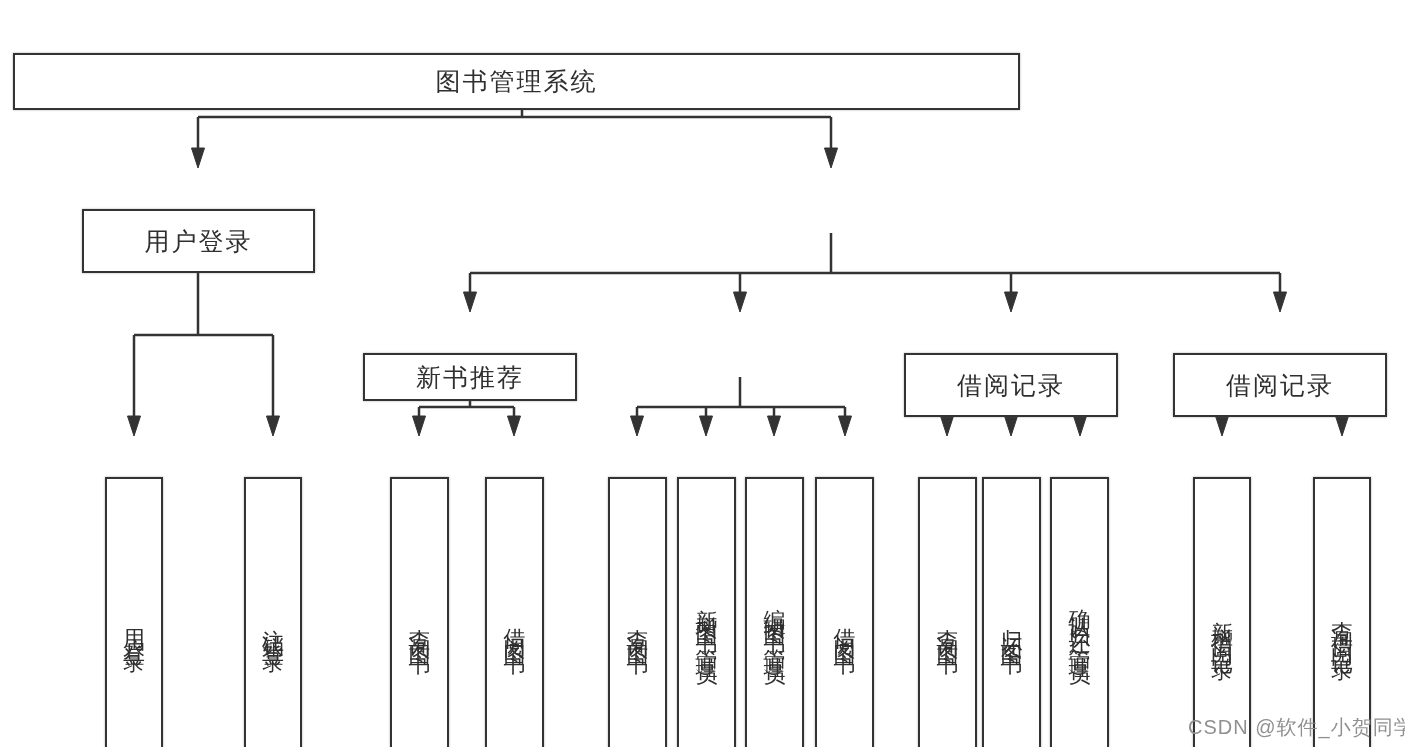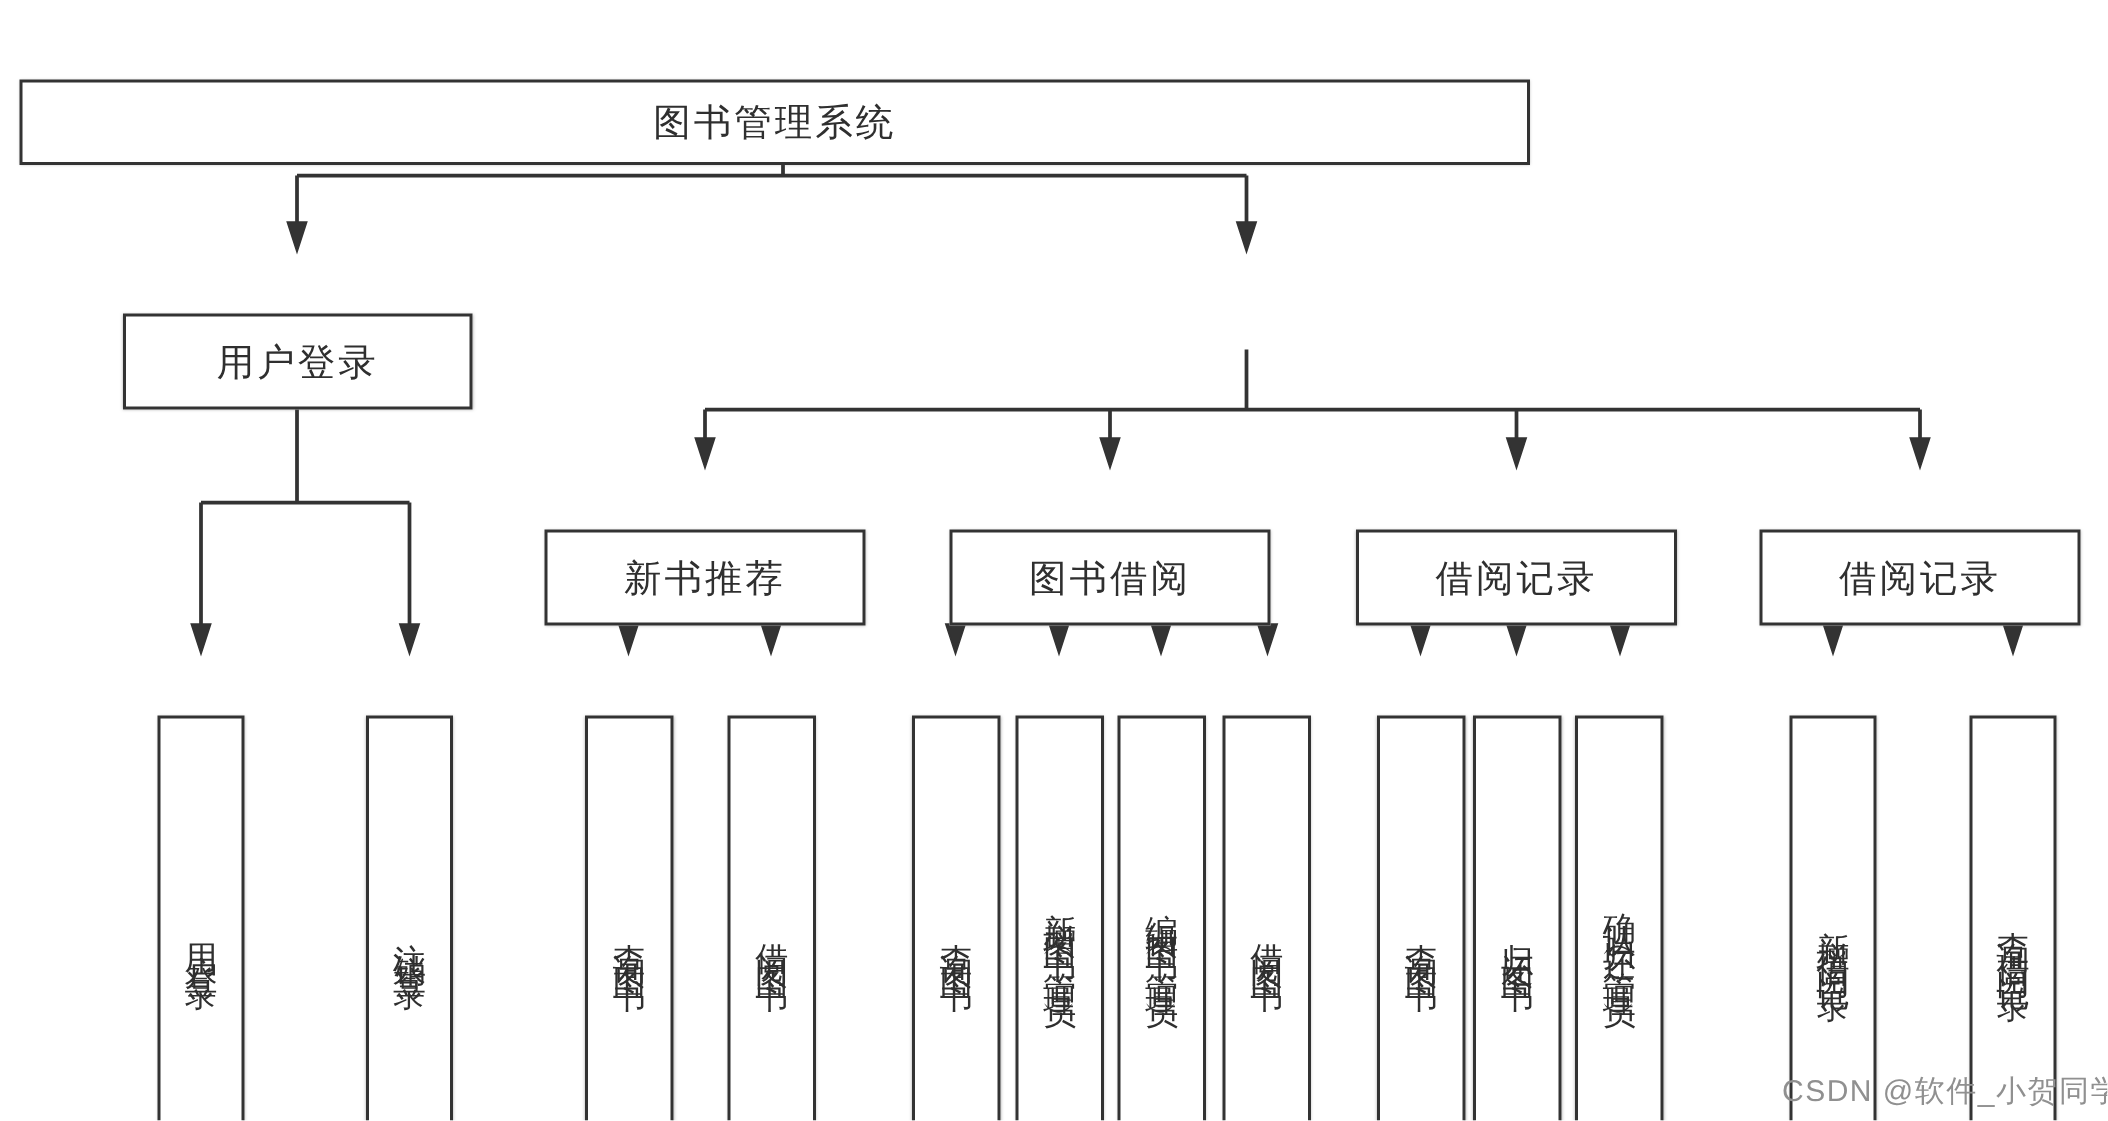--- a/index.html
+++ b/index.html
@@ -127,25 +127,22 @@
   </svg>
 
   <div class="box hbox" style="left:13px; top:13px; width:1007px; height:57px">
     <span class="lbl">图书管理系统</span>
   </div>
 
   <div class="box hbox" style="left:82px; top:169px; width:233px; height:64px">
     <span class="lbl">用户登录</span>
   </div>
 
-  <div class="box hbox" style="left:363px; top:313px; width:214px; height:64px">
+  <div class="box hbox" style="left:363px; top:313px; width:214px; height:48px">
     <span class="lbl">新书推荐</span>
-  </div>
-  <div class="box hbox" style="left:633px; top:313px; width:214px; height:64px">
-    <span class="lbl">图书借阅</span>
   </div>
   <div class="box hbox" style="left:904px; top:313px; width:214px; height:64px">
     <span class="lbl">借阅记录</span>
   </div>
   <div class="box hbox" style="left:1173px; top:313px; width:214px; height:64px">
     <span class="lbl">借阅记录</span>
   </div>
 
   <div class="box vbox" style="left:105px; top:437px; width:58px; height:300px">
     <span class="vlbl">用户登录</span>

